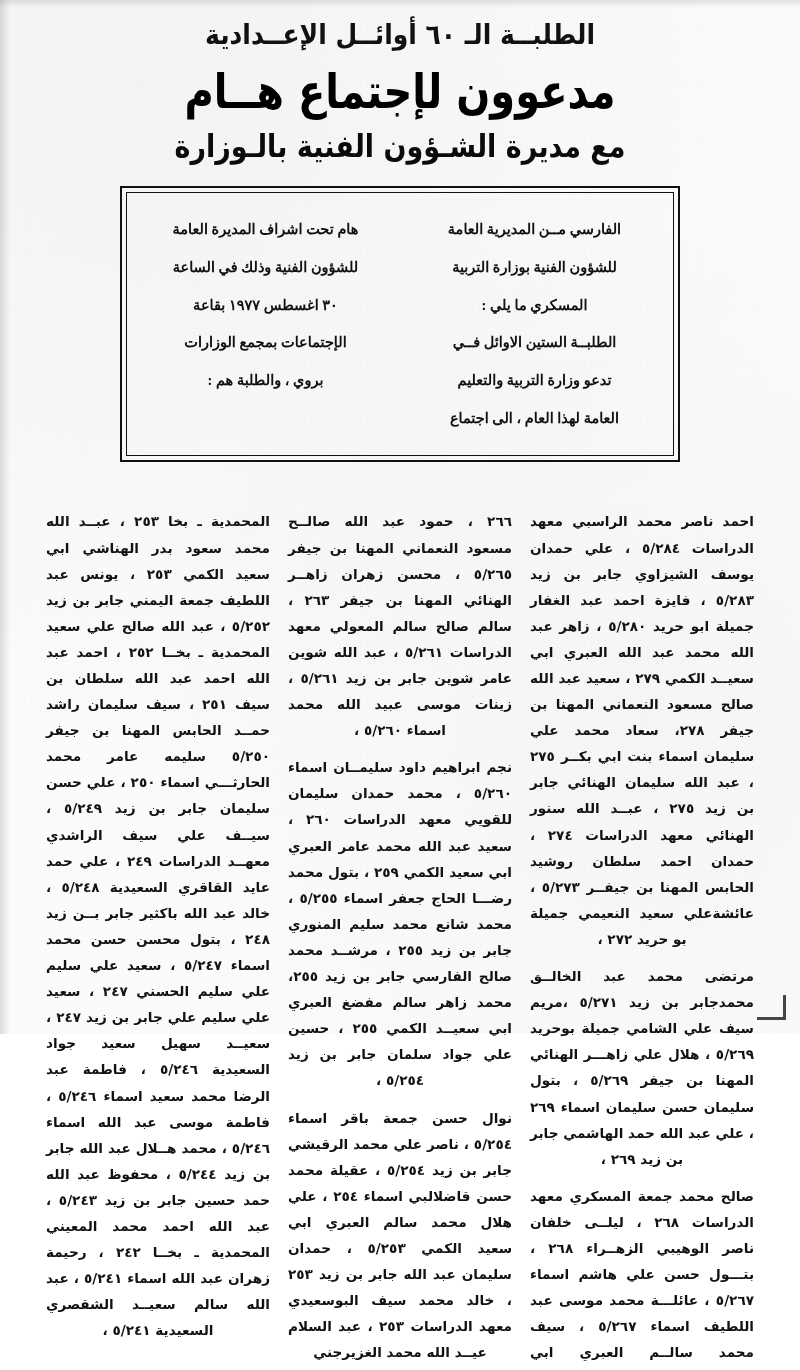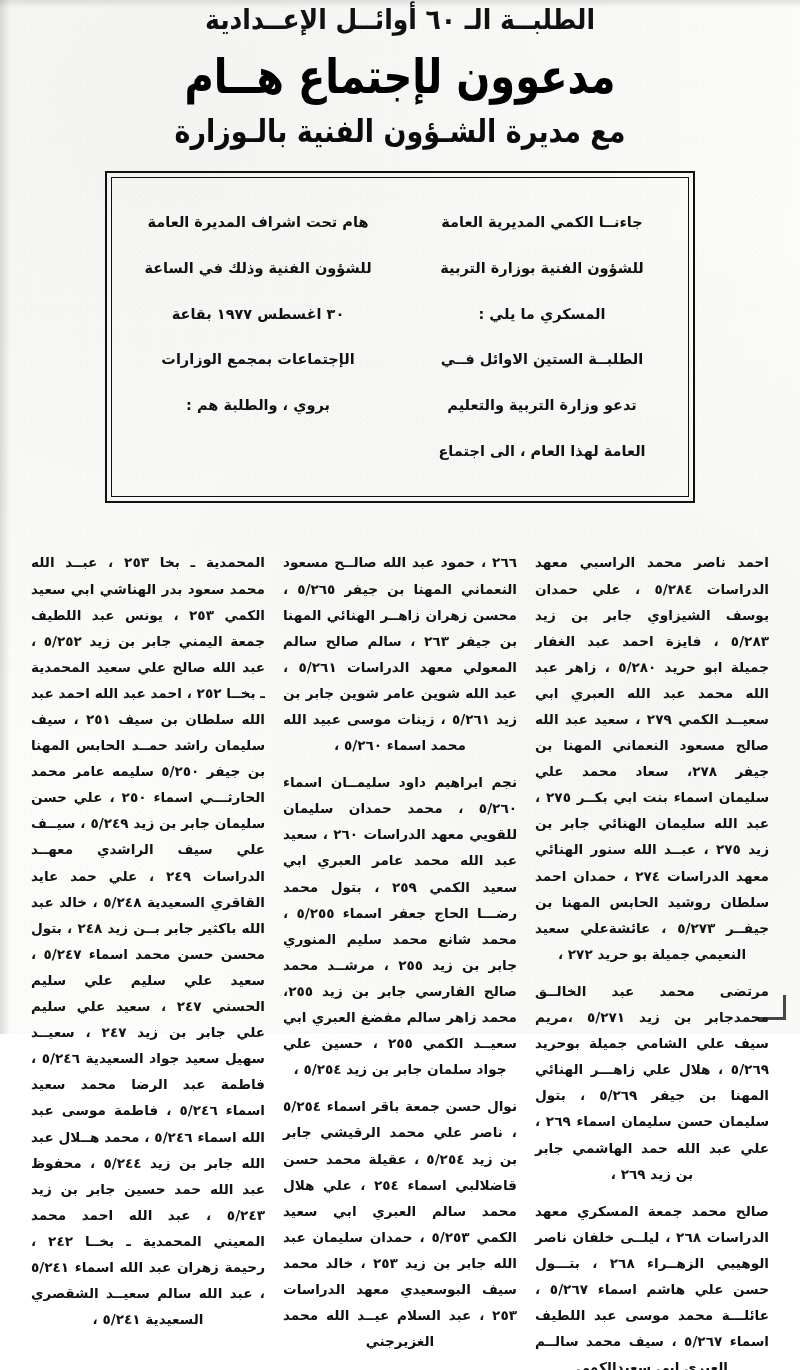--- a/index.html
+++ b/index.html
@@ -17,21 +17,21 @@
   }
   .page {
     position: relative;
     width: 800px;
     height: 1034px;
     background:
       radial-gradient(circle at 20% 10%, rgba(0,0,0,0.03), rgba(0,0,0,0) 60%),
       radial-gradient(circle at 80% 70%, rgba(0,0,0,0.025), rgba(0,0,0,0) 55%),
       #fbfbf9;
     box-sizing: border-box;
-    padding: 0;
+    padding: 15px;
   }
   
   .headline {
     text-align: center;
     padding: 4px 26px 0 26px;
   }
   .kicker {
     font-size: 25px;
     font-weight: bold;
     letter-spacing: 0px;
@@ -79,21 +79,21 @@
   }
   .lead-col {
     flex: 1 1 50%;
     text-align: center;
     font-size: 14.5px;
     font-weight: bold;
     line-height: 2.05;
     color: #111;
     letter-spacing: 0.3px;
   }
-  .lead-col p { margin: 16px; }
+  .lead-col p { margin: 8px; font-family: Liberation Serif, serif; }
   
   .body-cols {
     display: flex;
     flex-direction: row;
     gap: 0;
     margin: 18px 22px 0 22px;
     height: 900px;
   }
   .col {
     flex: 1 1 33.33%;
@@ -158,21 +158,21 @@
 
   <div class="headline">
     <div class="kicker">الطلبــة الـ ٦٠ أوائــل الإعــدادية</div>
     <div class="main-title">مدعوون لإجتماع هــام</div>
     <div class="subtitle">مع مديرة الشـؤون الفنية بالـوزارة</div>
   </div>
 
   <div class="lead-box">
     <div class="lead-inner">
       <div class="lead-col">
-        <p>جاءنــا الكمي المديرية العامة</p>
+        <p>الفارسي مــن المديرية العامة</p>
         <p>للشؤون الفنية بوزارة التربية</p>
         <p>المسكري ما يلي :</p>
         <p>الطلبــة الستين الاوائل فــي</p>
         <p>تدعو وزارة التربية والتعليم</p>
         <p>العامة لهذا العام ، الى اجتماع</p>
       </div>
       <div class="lead-col">
         <p>هام تحت اشراف المديرة العامة</p>
         <p>للشؤون الفنية وذلك في الساعة</p>
         <p>٣٠ اغسطس ١٩٧٧ بقاعة</p>

